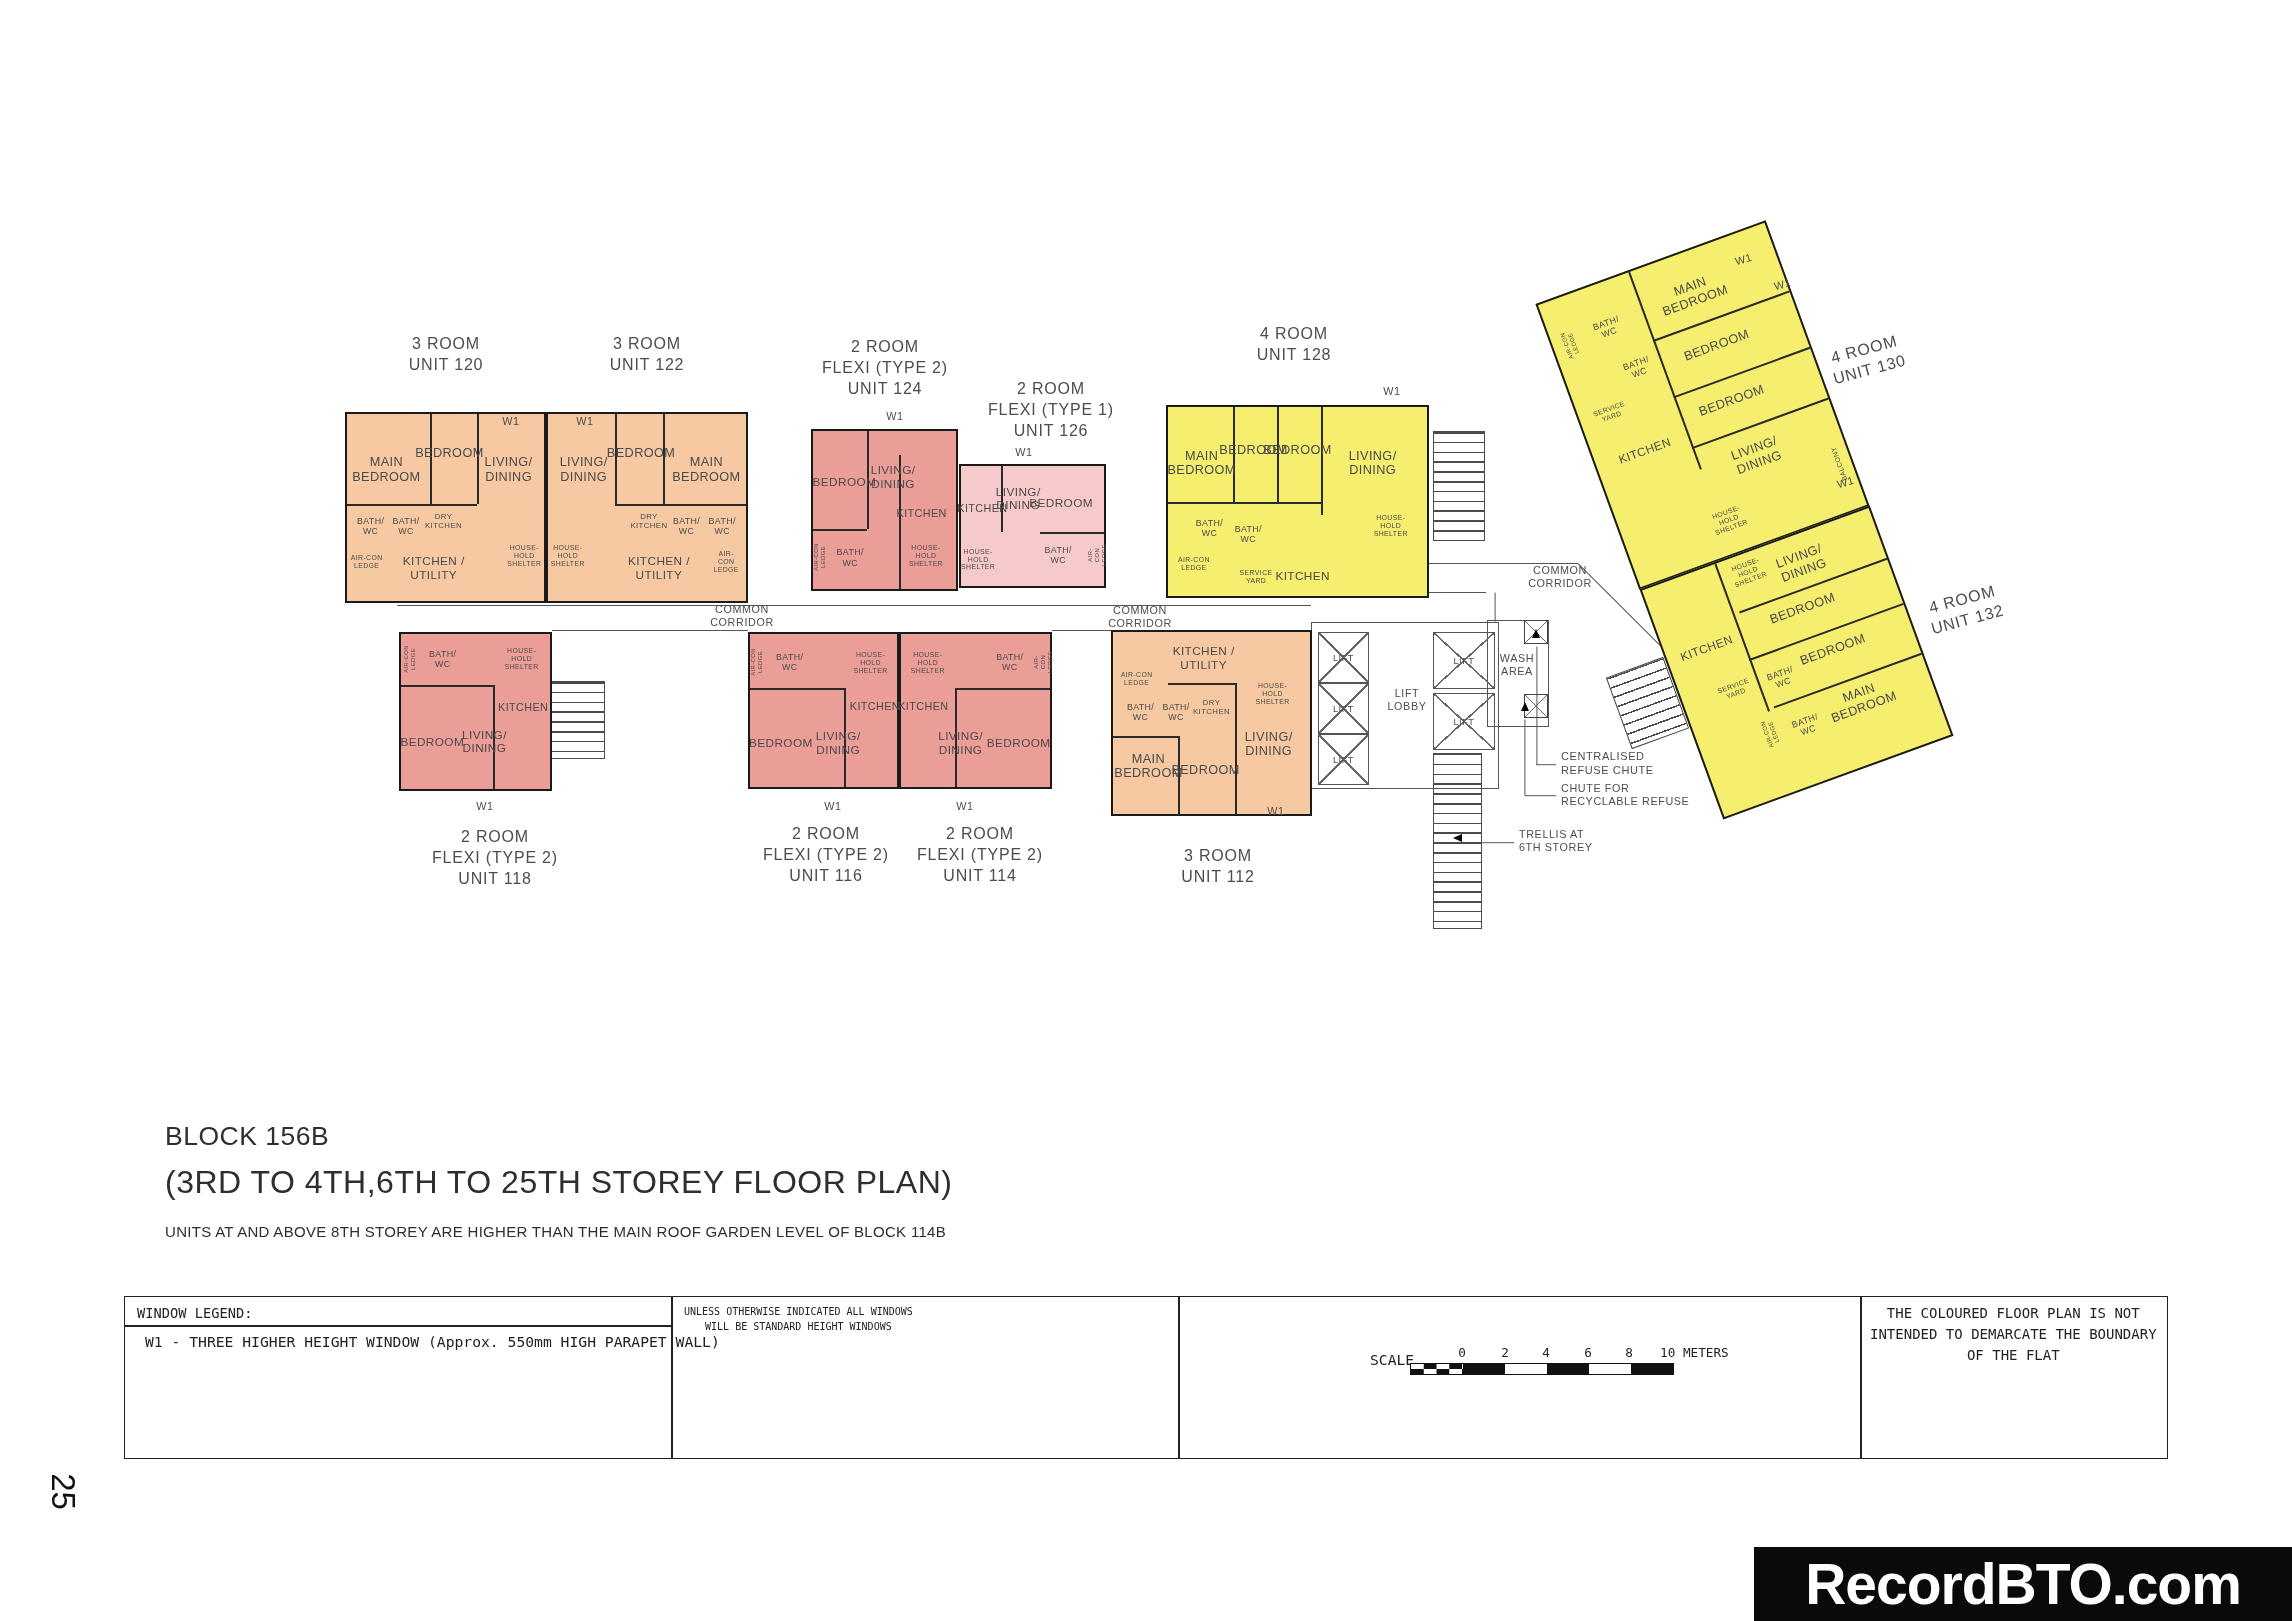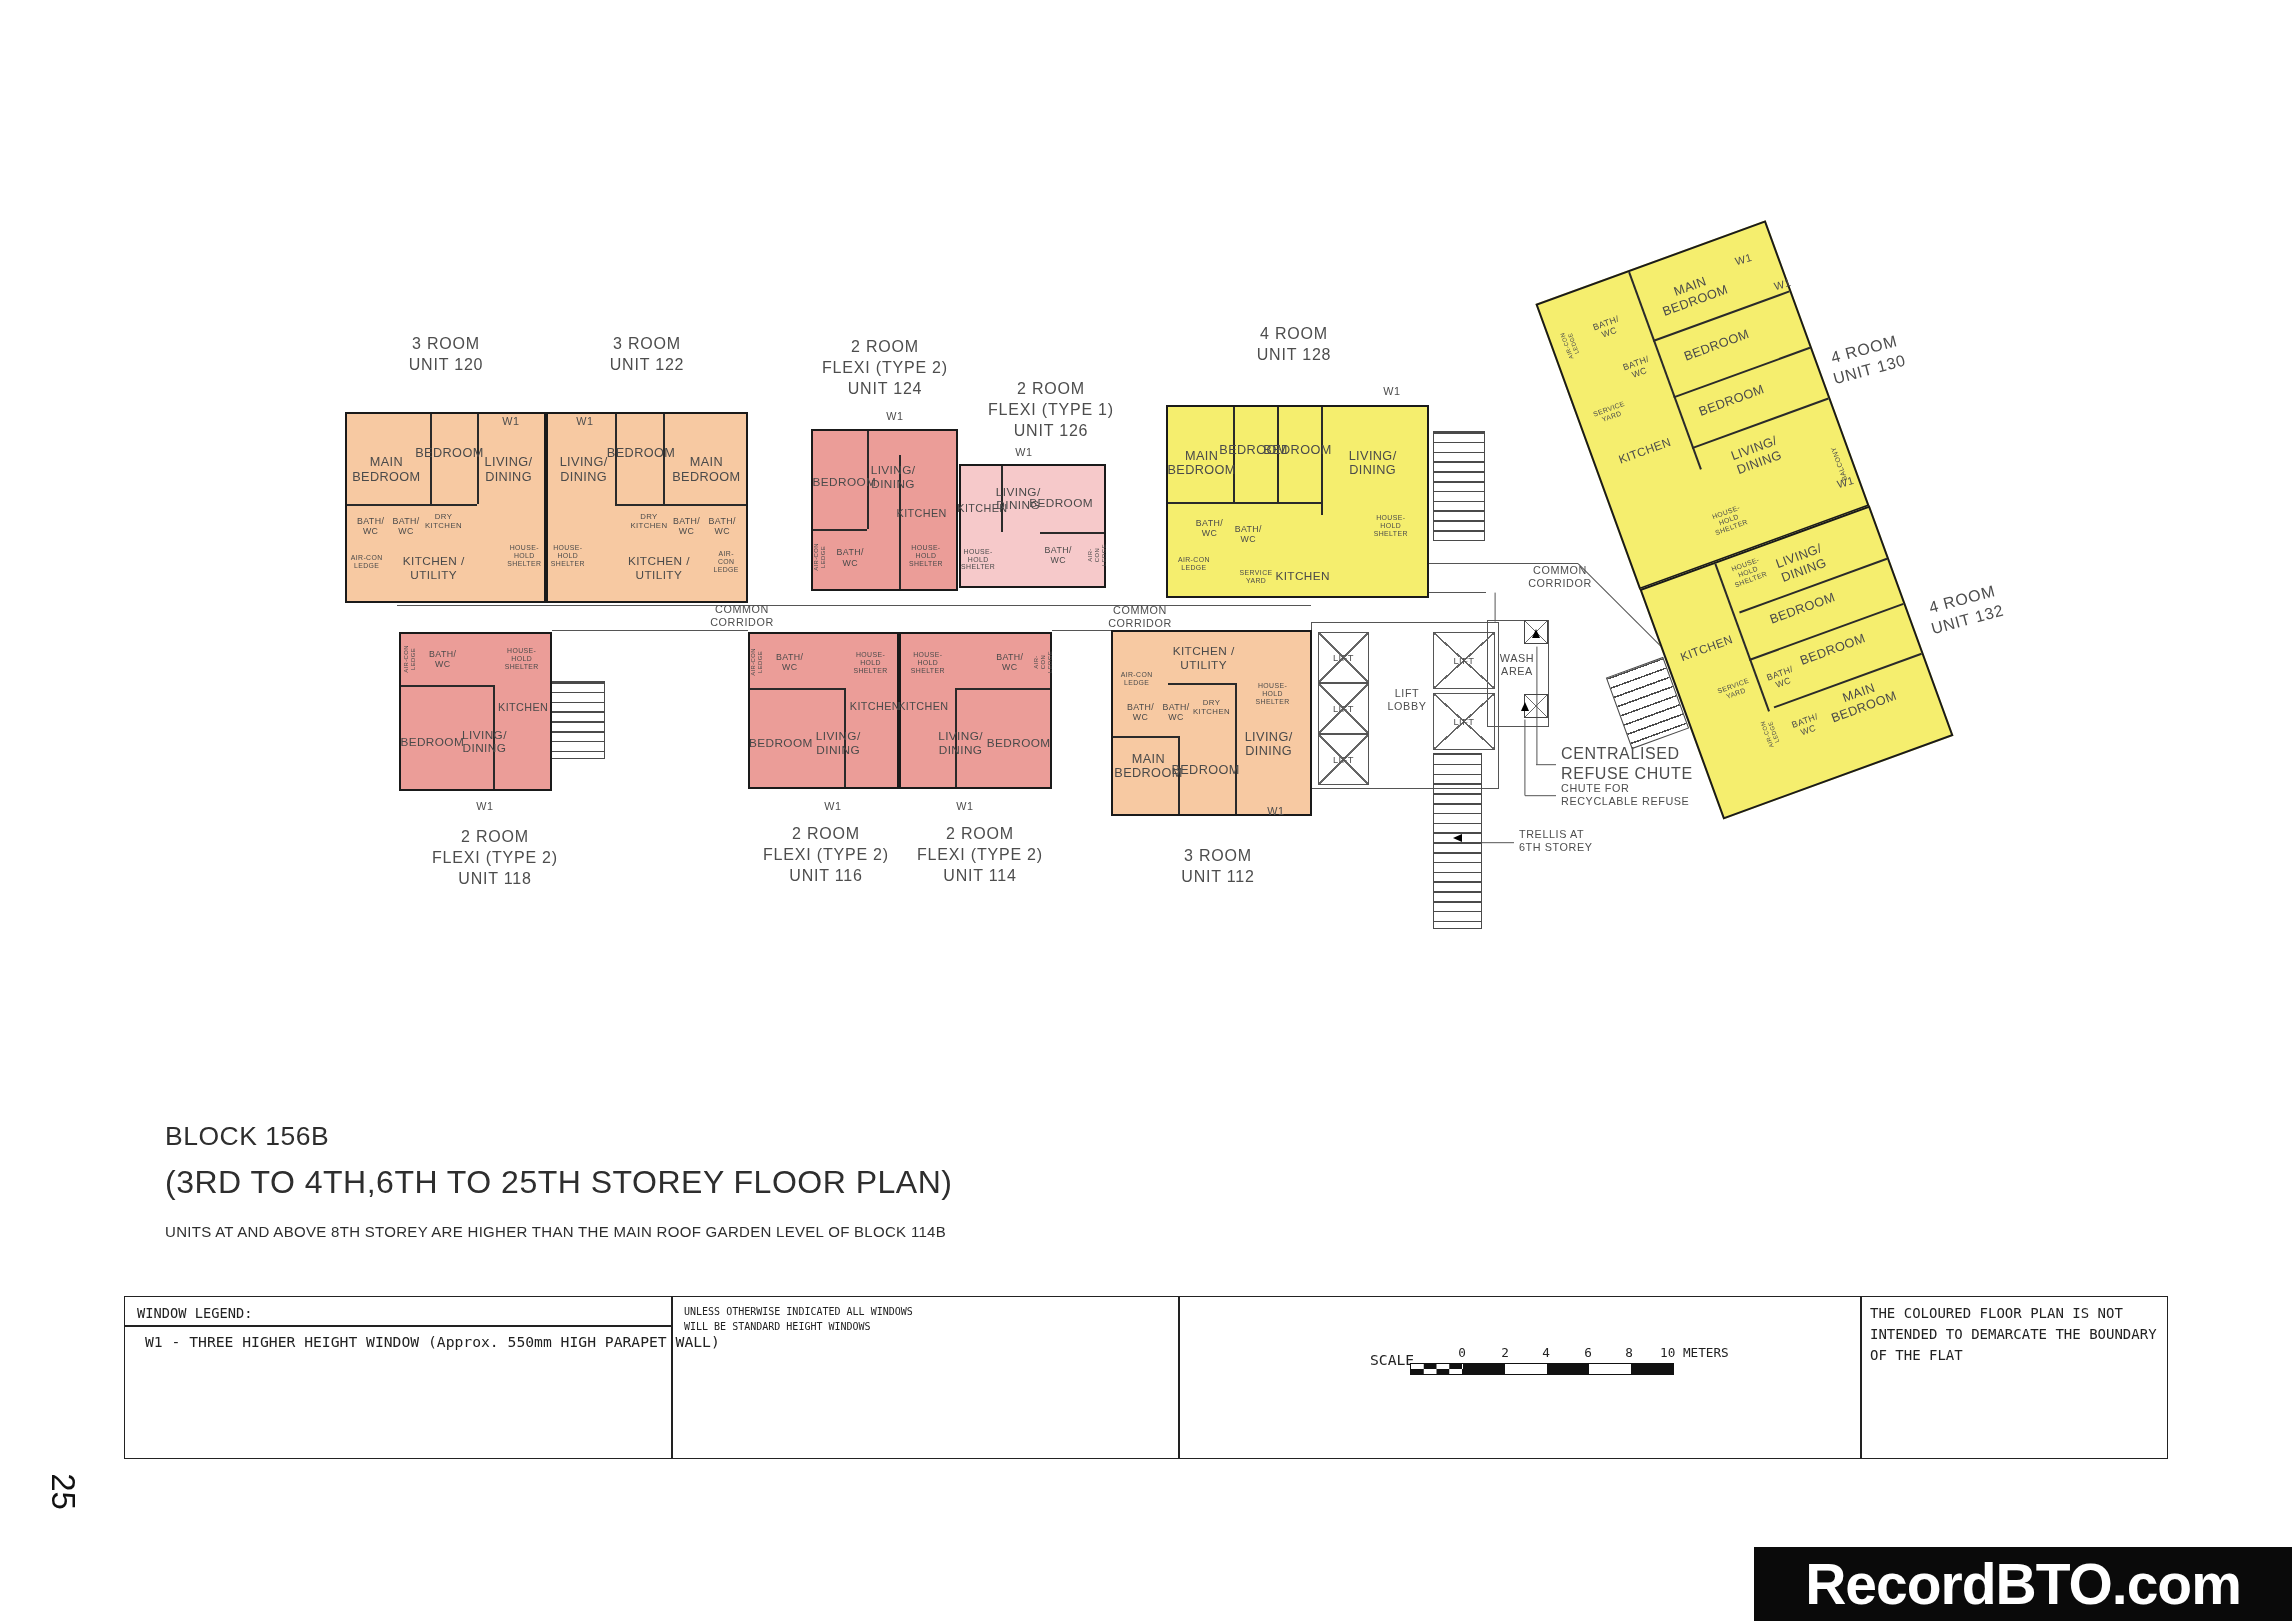--- a/index.html
+++ b/index.html
@@ -35,21 +35,21 @@
     border-right:4.4px solid transparent;border-bottom:9.8px solid #000;}
   .arrow-left{position:absolute;width:0;height:0;border-top:4.4px solid transparent;
     border-bottom:4.4px solid transparent;border-right:9.8px solid #000;}
   
   .title-block{position:absolute;left:165px;top:1121px;color:#2e2e2e;}
   .title-line1{font-size:26.5px;letter-spacing:0.5px;}
   .title-line2{font-size:32px;letter-spacing:0.5px;margin-top:12px;}
   .title-note1{font-size:15px;margin-top:11.8px;white-space:pre-line;line-height:1.38;letter-spacing:0.3px;}
   .title-note2{font-size:15px;margin-top:21.6px;letter-spacing:0.3px;}
   
-  .mono{font-family:"DejaVu Sans Mono",monospace;color:#222;}
+  .mono{font-family:"DejaVu Sans Mono",monospace;color:#222;text-align:center;}
   .tbl-outer{position:absolute;left:124px;top:1296px;width:2044px;height:163px;
     border:1.8px solid #222;box-sizing:border-box;}
   .tbl-v{position:absolute;top:1296px;width:1.8px;height:163px;background:#222;}
   .tbl-h{position:absolute;left:124px;top:1325px;width:547px;height:1.5px;background:#222;}
   .scale-bar{position:absolute;left:1410px;top:1363px;width:262px;height:9.8px;
     border:1.2px solid #111;box-sizing:content-box;display:flex;}
   .sb-checker{width:52px;height:100%;
     background:repeating-conic-gradient(#111 0% 25%,#fff 0% 50%);background-size:25.5px 9.8px;}
   .sb-seg{width:42px;height:100%;}
   .sb-b{background:#111;}.sb-w{background:#fff;}
@@ -334,21 +334,21 @@
     <div class="anno center" style="left: 742px; top: 616px; font-size: 10.8px;">COMMON
 CORRIDOR</div>
     <div class="anno center" style="left: 1140px; top: 617px; font-size: 10.8px;">COMMON
 CORRIDOR</div>
     <div class="anno center" style="left: 1560px; top: 577px; font-size: 10.8px;">COMMON
 CORRIDOR</div>
     <div class="anno center" style="left: 1407px; top: 700px; font-size: 10.8px;">LIFT
 LOBBY</div>
     <div class="anno center" style="left: 1517px; top: 665px; font-size: 10.8px;">WASH
 AREA</div>
-    <div class="anno left" style="left: 1561px; top: 764px; font-size: 16px;">CENTRALISED
+    <div class="anno left" style="left: 1561px; top: 764px; font-size: 11px;">CENTRALISED
 REFUSE CHUTE</div>
     <div class="anno left" style="left: 1561px; top: 795px; font-size: 10.8px;">CHUTE FOR
 RECYCLABLE REFUSE</div>
     <div class="anno left" style="left: 1519px; top: 841px; font-size: 10.8px;">TRELLIS AT
 6TH STOREY</div>
     <div class="anno center" style="left: 511px; top: 422px; font-size: 10.8px;">W1</div>
     <div class="anno center" style="left: 585px; top: 422px; font-size: 10.8px;">W1</div>
     <div class="anno center" style="left: 895px; top: 417px; font-size: 10.8px;">W1</div>
     <div class="anno center" style="left: 1024px; top: 453px; font-size: 10.8px;">W1</div>
     <div class="anno center" style="left: 1392px; top: 392px; font-size: 10.8px;">W1</div>

